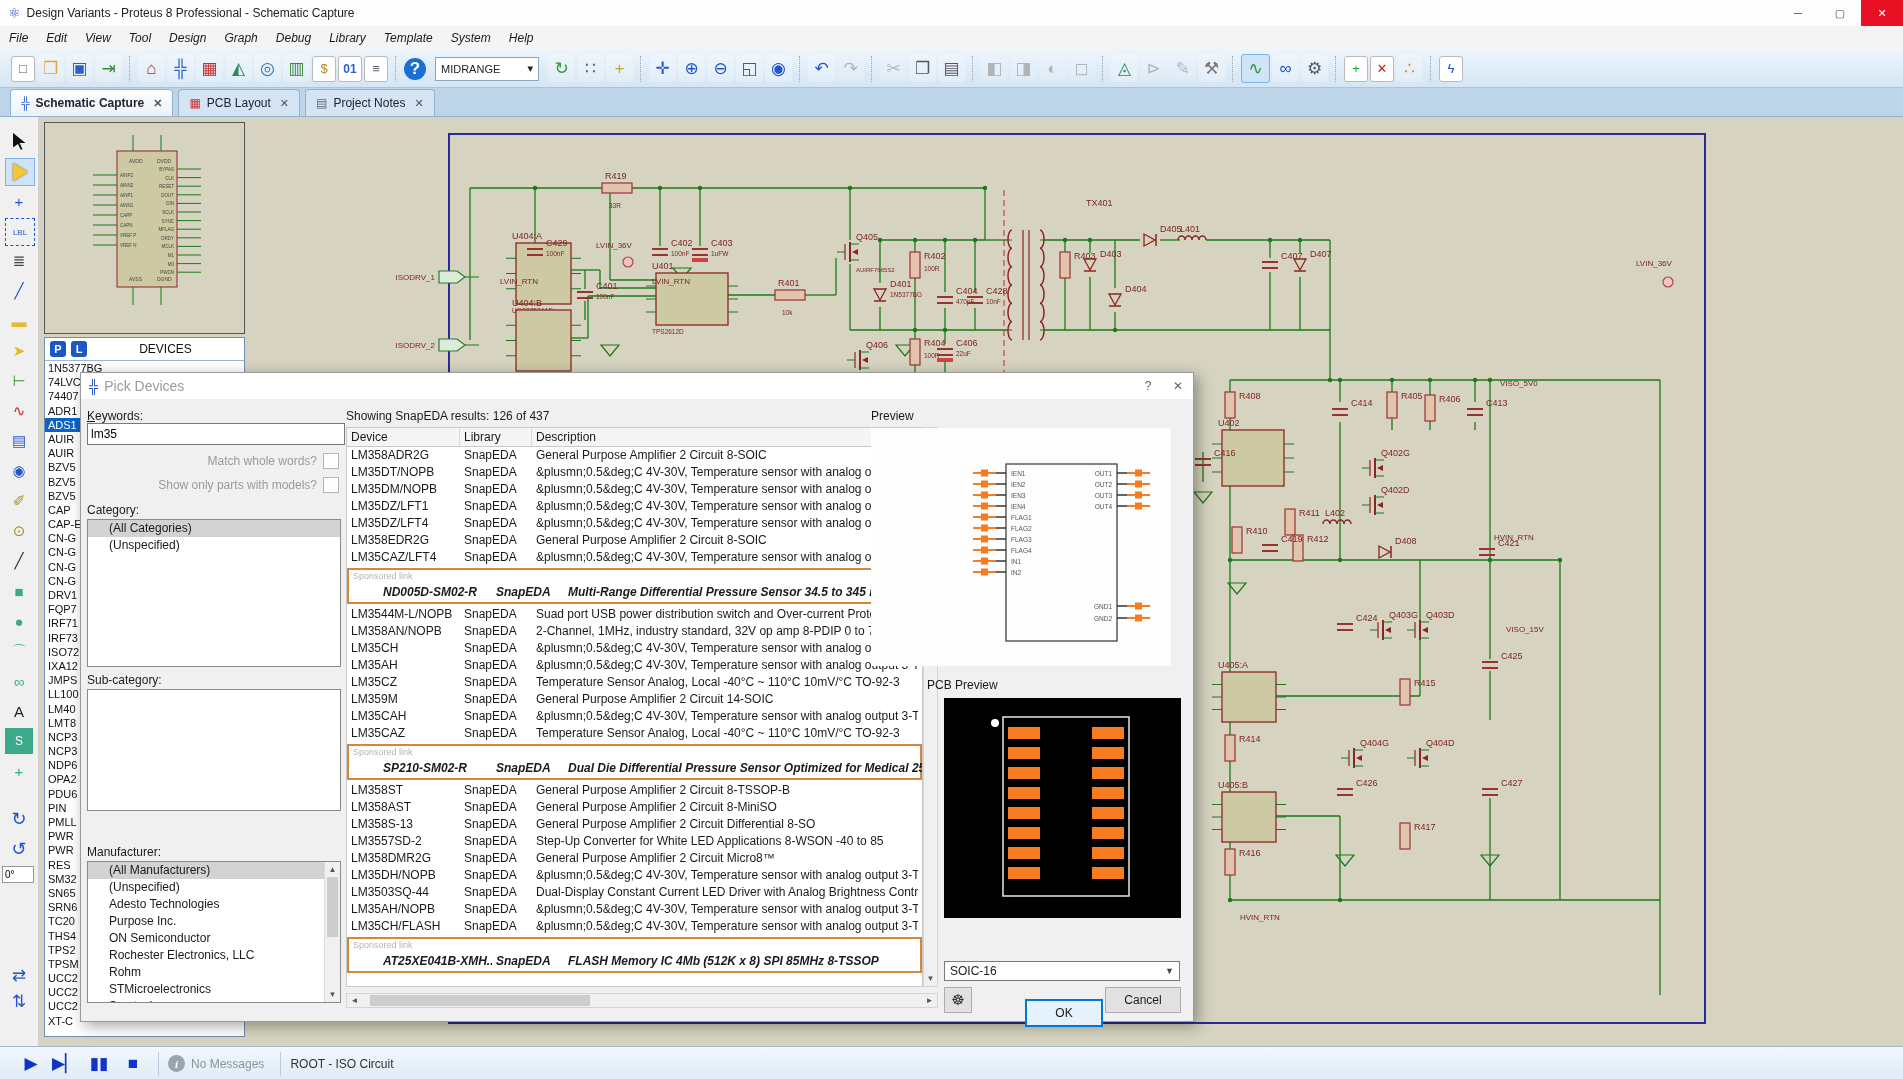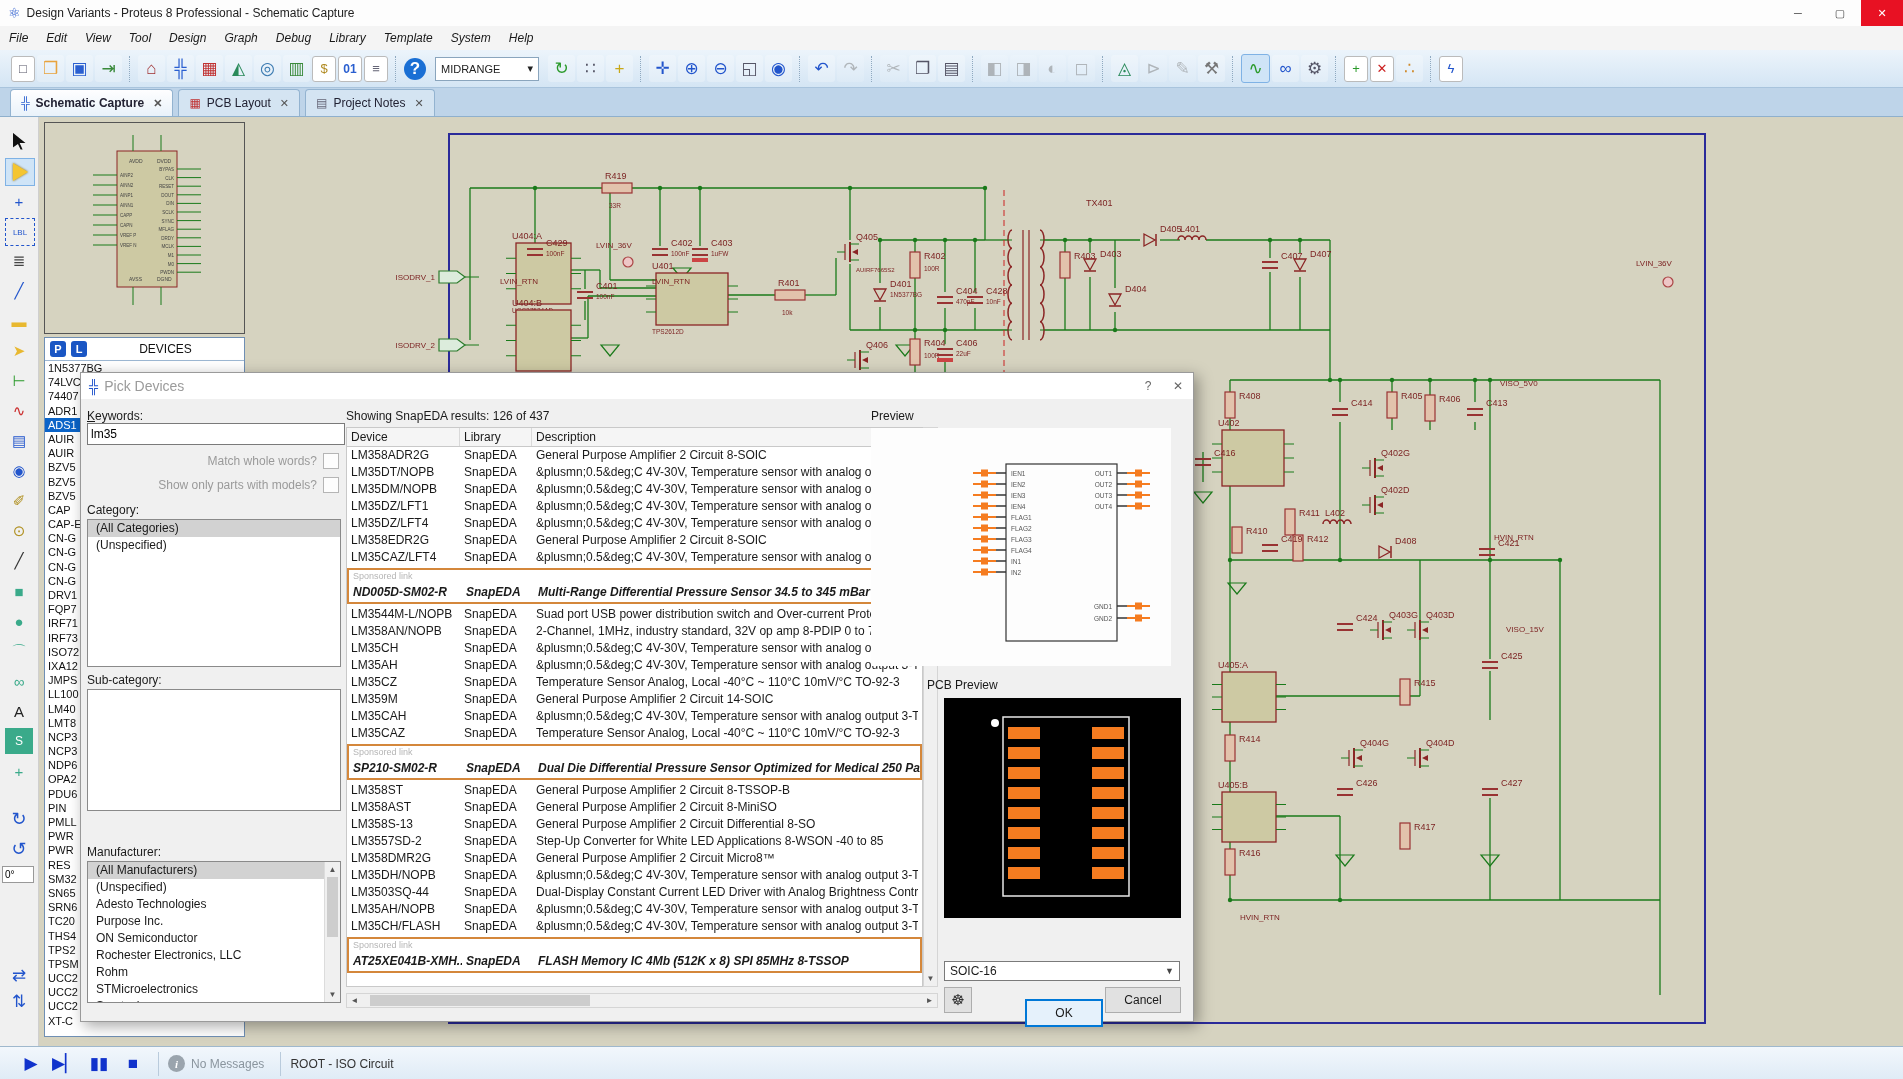--- a/index.html
+++ b/index.html
@@ -46,35 +46,35 @@
   #dlgtitle .dti{color:#2255cc;margin:0 6px 0 8px;font-size:13px;}
   #dlgtitle .dtx{color:#9b9b9b;font-size:14px;}
   #dlgtitle .dbt{margin-left:auto;display:flex;}
   #dlgtitle .dbt span{width:30px;height:26px;display:flex;align-items:center;justify-content:center;color:#666;font-size:12px;}
   .dlab{position:absolute;color:#1a1a1a;}
   .dlab u{text-decoration:underline;}
   #kwinput{position:absolute;left:6px;top:50px;width:250px;height:20px;border:1px solid #7a7a7a;font-size:12px;padding:0 3px;font-family:"Liberation Sans",sans-serif;box-sizing:content-box;background:#fff;}
   .chkrow{position:absolute;display:flex;align-items:center;color:#9a9a9a;font-size:12px;}
   .cb{width:14px;height:14px;border:1px solid #b5b5b5;background:#fdfdfd;margin-left:6px;}
   .listbox{position:absolute;left:6px;width:252px;background:#fff;border:1px solid #8a8a8a;font-size:12px;overflow:hidden;}
-  .listbox .li{height:17px;line-height:17px;padding-left:8px;white-space:nowrap;}
+  .listbox .li{height:17px;line-height:17px;padding-left:21px;white-space:nowrap;}
   .listbox .li.sel{background:#d2d2d2;}
   .vsb{position:absolute;right:0;top:0;bottom:0;width:15px;background:#f0f0f0;border-left:1px solid #dcdcdc;}
   .vsb .ar{height:15px;display:flex;align-items:center;justify-content:center;font-size:8px;color:#555;}
   .vsb .th{margin:0 2px;background:#cdcdcd;}
   
   #tblhead{position:absolute;left:265px;top:54px;width:577px;height:20px;background:#f5f5f5;border:1px solid #c9c9c9;display:flex;box-sizing:border-box;}
   #tblhead div{border-right:1px solid #d9d9d9;padding:2px 4px;box-sizing:border-box;}
   #tblbody{position:absolute;left:265px;top:74px;width:577px;height:540px;background:#fff;border:1px solid #c9c9c9;border-top:none;box-sizing:border-box;overflow:hidden;}
   .trow{display:flex;height:17px;line-height:17px;white-space:nowrap;}
   .trow div{padding:0 4px;overflow:hidden;box-sizing:border-box;flex-shrink:0;}
   .c1{width:113px;} .c2{width:72px;} .c3{width:386px;}
   .spon{border:2px solid #d4873b;margin:2px 0;background:#fff;}
   .sponlab{font-size:9px;color:#b5b5b5;padding:1px 0 0 4px;height:11px;line-height:11px;}
-  .spon .trow{font-weight:bold;font-style:italic;height:20px;line-height:20px;}
+  .spon .trow{font-weight:bold;font-style:italic;height:20px;line-height:20px;padding-left:30px;}
   #tblvsb{position:absolute;left:842px;top:54px;width:15px;height:560px;background:#f0f0f0;border:1px solid #d5d5d5;box-sizing:border-box;}
   #tblhsb{position:absolute;left:265px;top:620px;width:592px;height:15px;background:#f0f0f0;border:1px solid #d5d5d5;display:flex;align-items:center;box-sizing:border-box;}
   #tblhsb .ar{width:15px;text-align:center;font-size:8px;color:#555;}
   #tblhsb .th{height:11px;background:#cdcdcd;width:220px;margin-left:8px;}
   
   #symwrap{position:absolute;left:790px;top:55px;width:300px;height:238px;background:#fdfdfd;}
   #pcbbox{position:absolute;left:863px;top:325px;width:237px;height:220px;background:#000;}
   #fpselect{position:absolute;left:863px;top:588px;width:236px;height:20px;background:#fff;border:1px solid #7a7a7a;display:flex;align-items:center;justify-content:space-between;padding:0 5px;box-sizing:border-box;}
   .dbtn{position:absolute;height:24px;background:#e1e1e1;border:1px solid #adadad;display:flex;align-items:center;justify-content:center;font-size:12px;}
   .dbtn.focus{border:2px solid #0078d7;background:#e5f1fb;}

